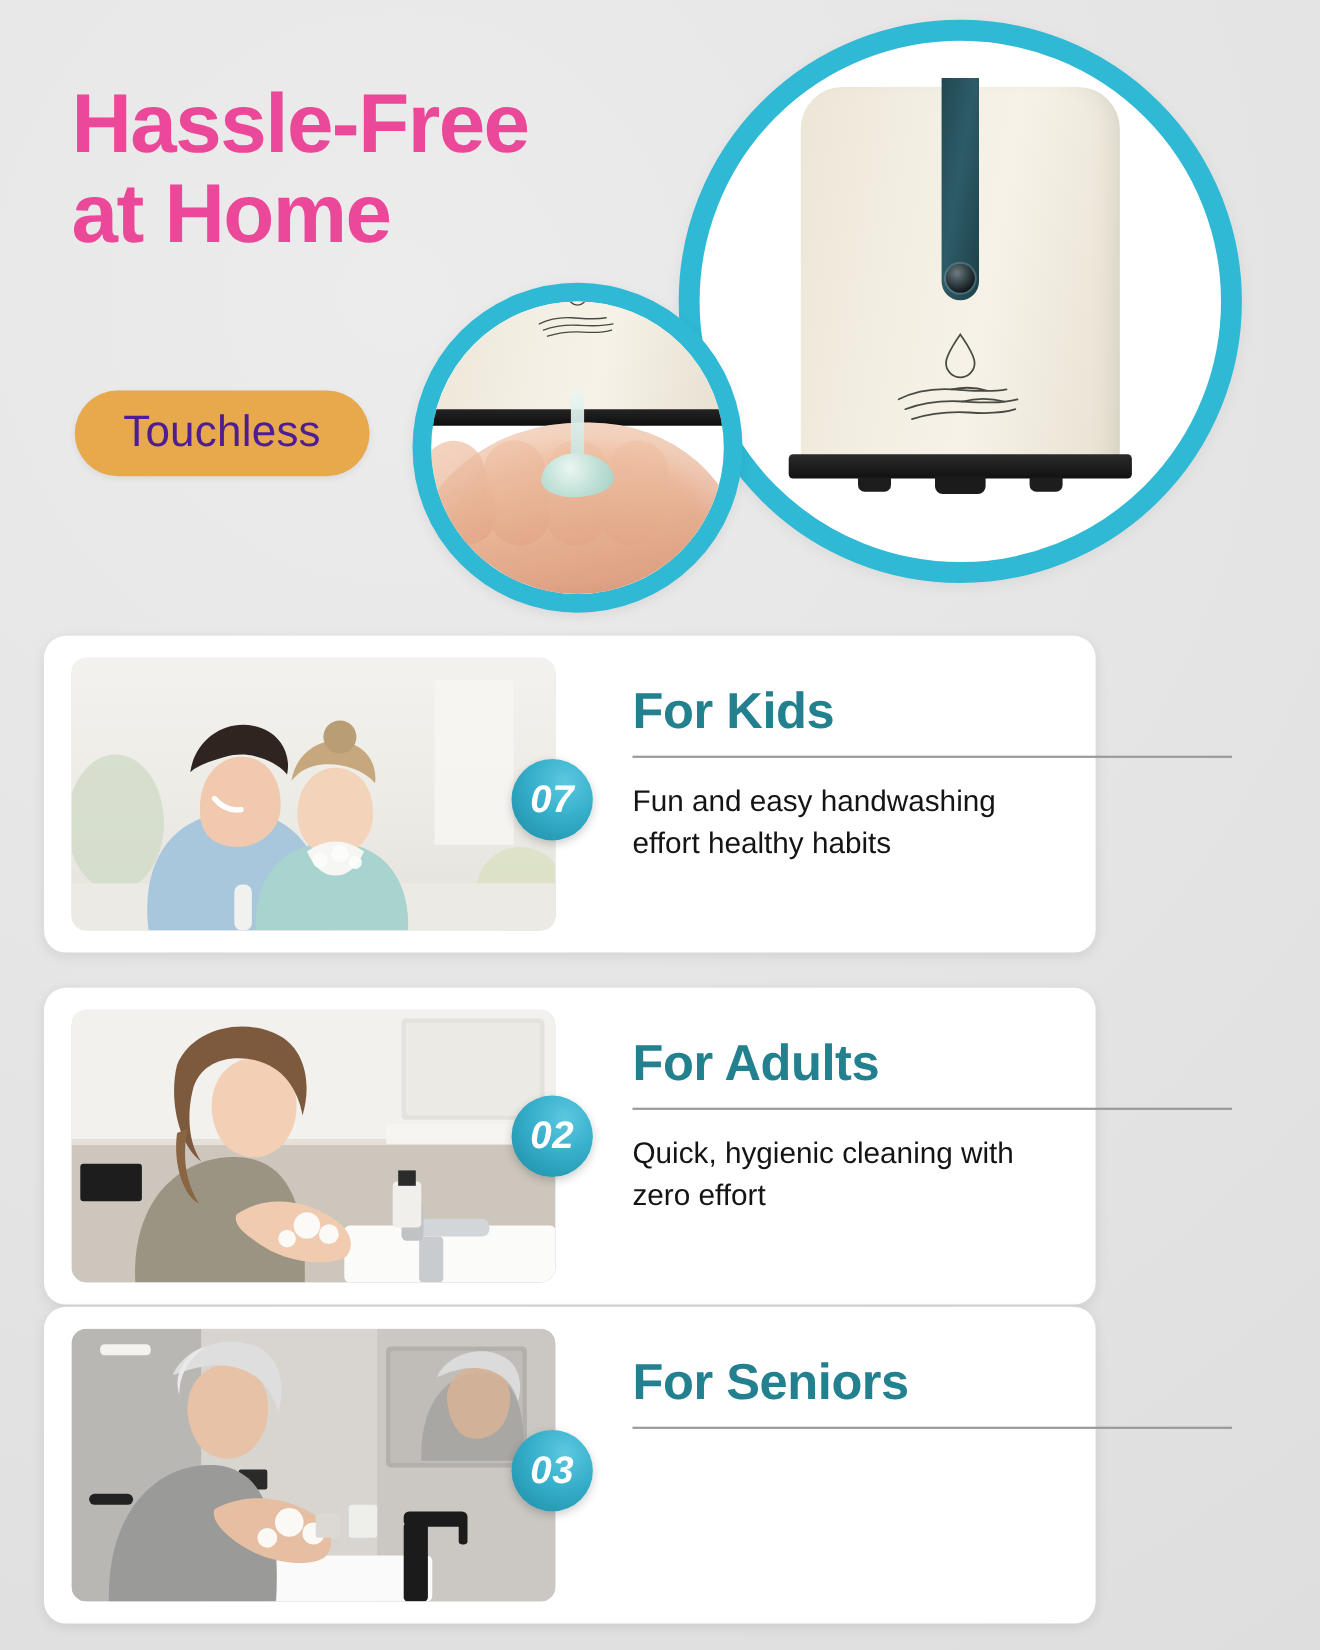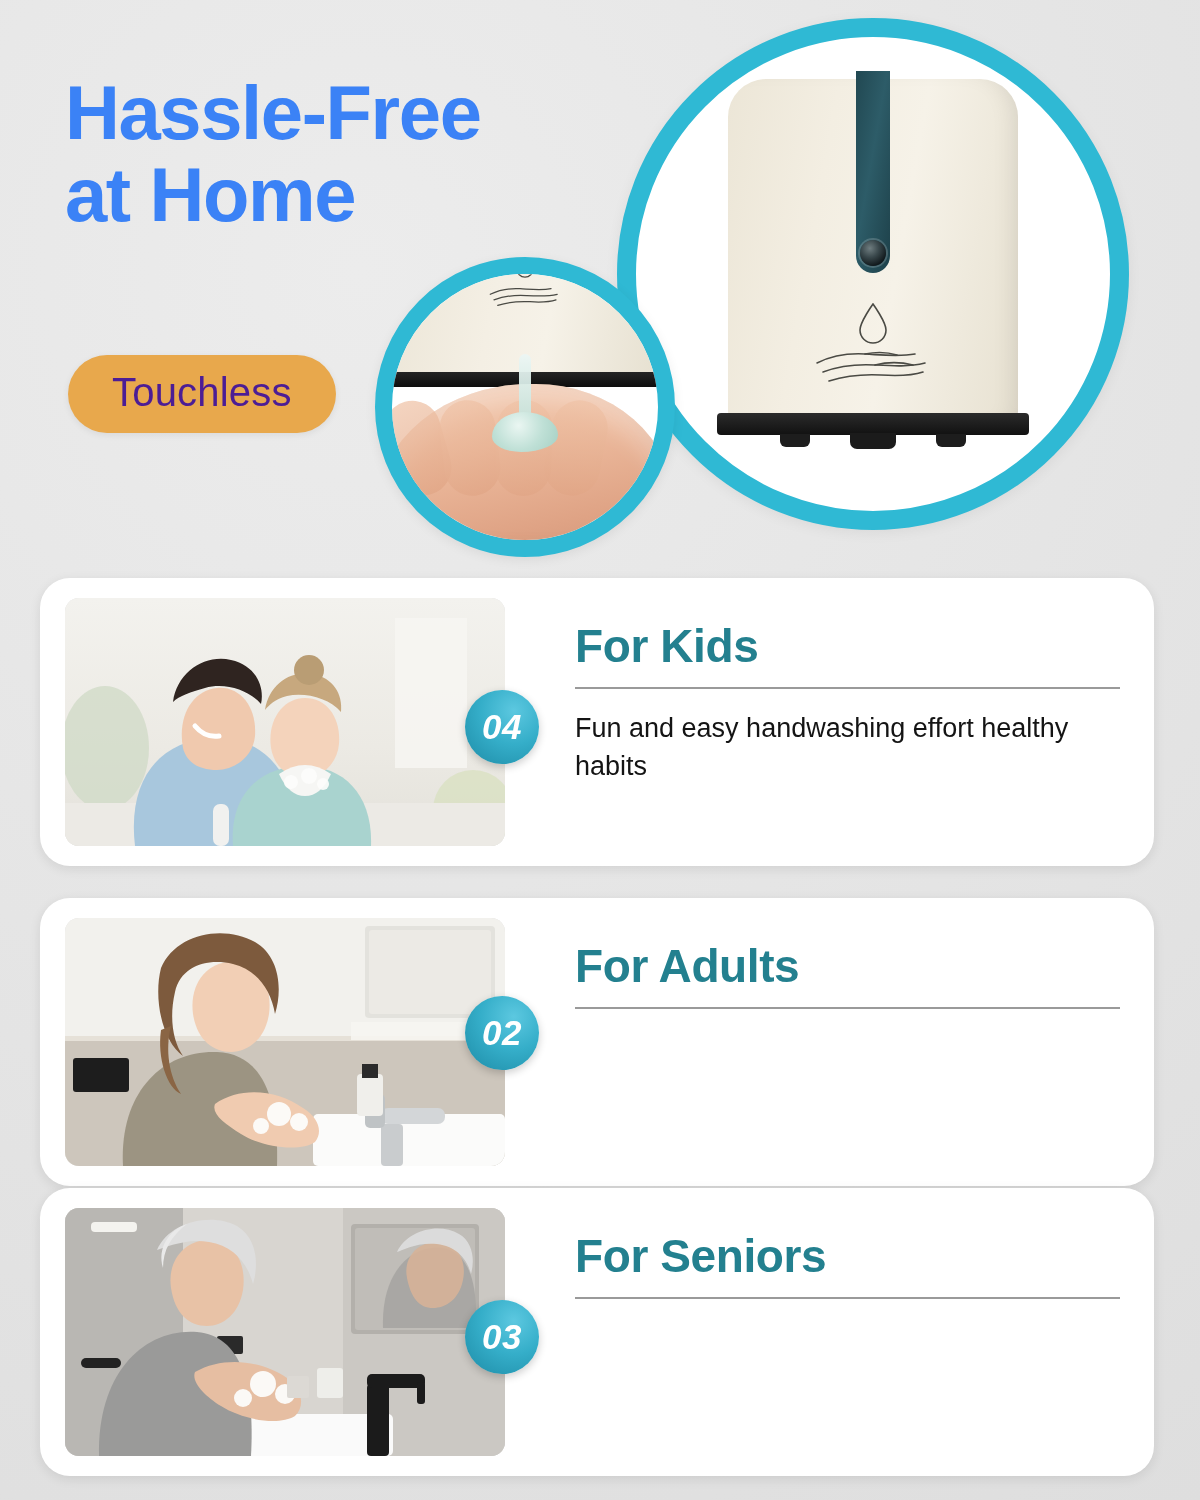--- a/index.html
+++ b/index.html
@@ -9,21 +9,21 @@
     background:radial-gradient(circle at 30% 18%, #ececec 0%, #e6e6e6 42%, #dedede 100%);
     position:relative; overflow:hidden;
   }
 
   
   .hero { position:absolute; left:0; top:0; width:1200px; height:570px; }
 
   .headline {
     position:absolute; left:65px; top:72px;
     font-size:76px; font-weight:700; line-height:1.08;
-    letter-spacing:-1.4px; color:#3b82f6; white-space:pre-line;
+    letter-spacing:-1.4px; color:#ec4899; white-space:pre-line;
   }
 
   .touchless-badge {
     position:absolute; left:68px; top:355px;
     background:#e8a84c; color:#4c1d95;
     font-size:40px; font-weight:400; letter-spacing:.2px;
     padding:15px 44px 18px 44px; border-radius:40px;
     box-shadow:0 2px 7px rgba(0,0,0,.07);
   }
 
@@ -95,22 +95,22 @@
     box-shadow:inset 0 16px 26px rgba(255,255,255,.34), inset 0 -12px 22px rgba(140,86,60,.22);
   }
   .finger { position:absolute; top:16px; width:56px; height:96px; border-radius:30px; background:linear-gradient(170deg,#f0c4a8,#e0a484); opacity:.72; }
   .f1 { left:14px; transform:rotate(-16deg); } .f2 { left:66px; transform:rotate(-7deg); }
   .f3 { left:120px; transform:rotate(2deg); }  .f4 { left:172px; transform:rotate(11deg); }
   .soap-stream { position:absolute; left:50%; top:-30px; transform:translateX(-50%); width:12px; height:64px; border-radius:6px; background:linear-gradient(180deg,rgba(236,246,244,.95),rgba(198,228,221,.92)); }
   .soap-blob { position:absolute; left:50%; top:28px; transform:translateX(-50%); width:66px; height:40px; border-radius:48% 52% 56% 44% / 62% 58% 42% 38%; background:radial-gradient(circle at 40% 34%, #eaf6f2 0%, #bfe0d6 52%, #a5cfc3 100%); }
 
   
   .card {
-    position:absolute; left:40px; width:1114px; height:288px;
-    background:#ffffff; border-radius:30px;
+    position:absolute; left:40px; width:956px; height:288px;
+    background:#ffffff; border-radius:20px;
     box-shadow:0 3px 12px rgba(0,0,0,.09);
   }
   #card-0 { top:578px; } #card-1 { top:882px;margin-top:16px; } #card-2 { top:1188px; }
 
   .card-photo {
     position:absolute; left:25px; top:20px;
     width:440px; height:248px; border-radius:14px; overflow:hidden;
     background:#ddd;
   }
   .ph { position:absolute; inset:0; }
@@ -233,21 +233,21 @@
       <circle cx="258" cy="186" r="6" fill="#fcfcfb" opacity=".92"></circle>
       <rect x="148" y="206" width="16" height="42" rx="7" fill="#f1f1ef"></rect>
     </svg>
   </div>
   <div class="card-text">
     <div class="card-title">For Kids</div>
     <div class="card-rule"></div>
     <div class="card-desc">Fun and easy handwashing effort healthy habits</div>
   </div>
 </article>
-<div class="num-badge" id="badge-0">04</div>
+<div class="num-badge" id="badge-0">07</div>
 
 <article class="card" id="card-1">
   <div class="card-photo">
     <svg class="ph" viewBox="0 0 440 248" preserveAspectRatio="xMidYMid slice">
       <rect width="440" height="248" fill="#f2f1ed"></rect>
       <rect x="0" y="118" width="440" height="130" fill="#cdc6bc"></rect>
       <rect x="0" y="118" width="440" height="5" fill="#e6e1d8"></rect>
       <rect x="300" y="8" width="130" height="92" rx="4" fill="#e3e2dd"></rect>
       <rect x="304" y="12" width="122" height="84" rx="3" fill="#eceae5"></rect>
       <rect x="286" y="104" width="154" height="18" fill="#f6f5f1" opacity=".9"></rect>
@@ -266,20 +266,21 @@
       <rect x="316" y="206" width="22" height="42" rx="4" fill="#c9ccce"></rect>
       <rect x="316" y="190" width="64" height="16" rx="7" fill="#d3d6d8"></rect>
       <rect x="300" y="176" width="20" height="34" rx="5" fill="#bfc3c5"></rect>
       <rect x="292" y="156" width="26" height="42" rx="4" fill="#f0efeb"></rect>
       <rect x="297" y="146" width="16" height="14" fill="#2b2b2b"></rect>
     </svg>
   </div>
   <div class="card-text">
     <div class="card-title">For Adults</div>
     <div class="card-rule"></div>
+    <div class="card-desc">Quick, hygienic cleaning with zero effort</div>
   </div>
 </article>
 <div class="num-badge" id="badge-1">02</div>
 
 <article class="card" id="card-2">
   <div class="card-photo">
     <svg class="ph" viewBox="0 0 440 248" preserveAspectRatio="xMidYMid slice">
       <rect width="440" height="248" fill="#cfcdc9"></rect>
       <rect x="0" y="0" width="118" height="248" fill="#b9b7b3"></rect>
       <rect x="118" y="0" width="160" height="248" fill="#d8d5d0"></rect>

